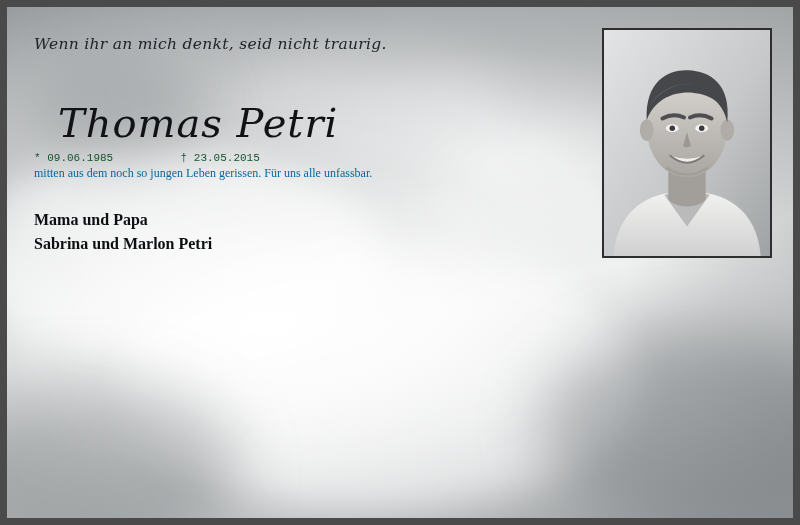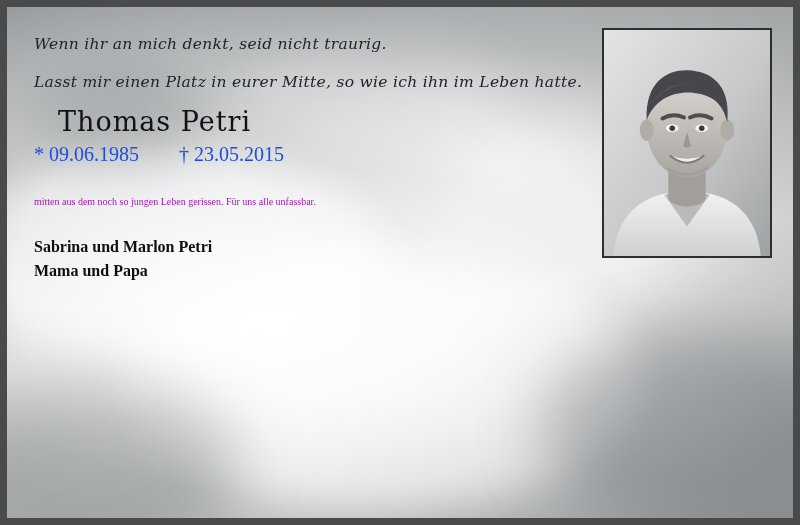--- a/index.html
+++ b/index.html
@@ -75,39 +75,40 @@
   .intro {
     margin-top: 22px;
     font-size: 16.5px;
     line-height: 1.45;
     color: #16181b;
     max-width: 520px;
   }
 
   .name {
     font-family: "DejaVu Serif", serif;
-    font-size: 27px;
+    font-style: italic;
+    font-size: 40px;
     letter-spacing: 1px;
-    margin-top: 8px;
+    margin-top: 32px;
     margin-left: 24px;
     color: #101215;
   }
 
   .dates {
     margin-top: 6px;
-    font-size: 20px;
-    color: #1d4ed8;
+    font-size: 11px;
+    color: #14532d;
+    font-family: Liberation Mono, monospace;
   }
   .dates .born { display: inline-block; width: 140px; }
 
   .middle {
-    margin-top: 28px;
-    font-size: 10px;
+    font-size: 12px;
     line-height: 1.5;
-    color: #a21caf;
+    color: #0369a1;
     max-width: 560px;
   }
 
   .mourners {
     margin-top: 26px;
     font-weight: bold;
     font-size: 16px;
     line-height: 1.52;
     color: #0d0f11;
   }
@@ -139,38 +140,37 @@
   <div class="cloud c5"></div>
   <div class="cloud c6"></div>
   <div class="cloud c7"></div>
   <div class="vignette"></div>
 
   <div class="content">
 
     <div class="poem">
       <div>Wenn ihr an mich denkt, seid nicht traurig.</div>
       <span class="gap"></span>
-      <div>Lasst mir einen Platz in eurer Mitte, so wie ich ihn im Leben hatte.</div>
     </div>
 
 
     <div class="name">Thomas Petri</div>
 
     <div class="dates">
       <span class="born">* 09.06.1985</span>
       <span>† 23.05.2015</span>
     </div>
 
     <div class="middle">
       <div>mitten aus dem noch so jungen Leben gerissen. Für uns alle unfassbar.</div>
     </div>
 
     <div class="mourners">
+      <div>Mama und Papa</div>
       <div>Sabrina und Marlon Petri</div>
-      <div>Mama und Papa</div>
     </div>
 
   </div>
 
   <div class="portrait">
     <svg viewBox="0 0 170 230" preserveAspectRatio="xMidYMid slice">
       <defs>
         <linearGradient id="bgGrad" x1="0" y1="0" x2="1" y2="1">
           <stop offset="0%" stop-color="#e3e4e5"></stop>
           <stop offset="55%" stop-color="#c6c8c9"></stop>

